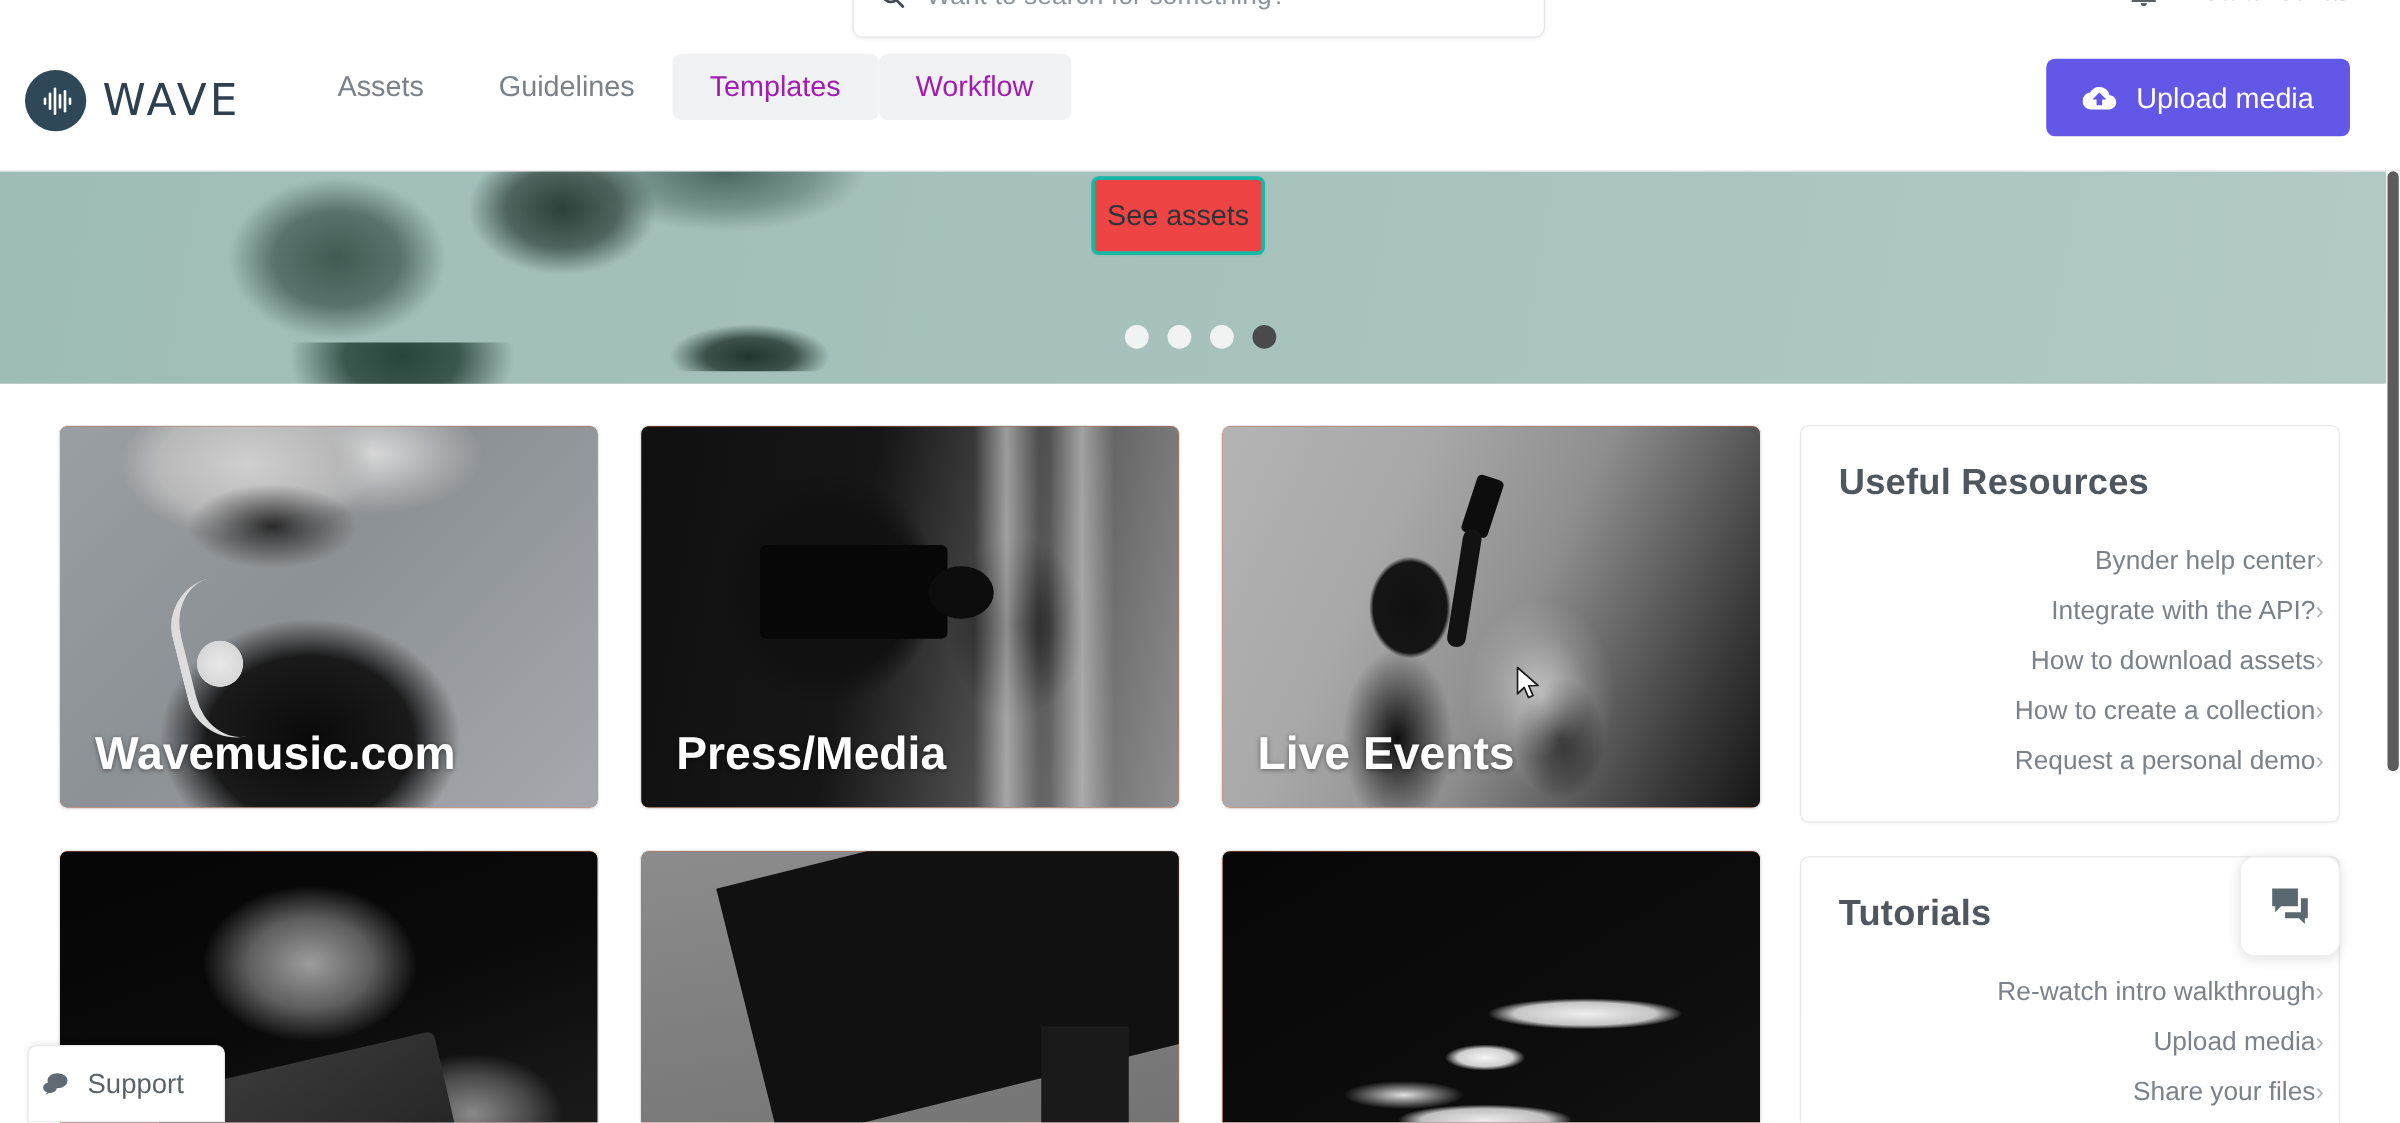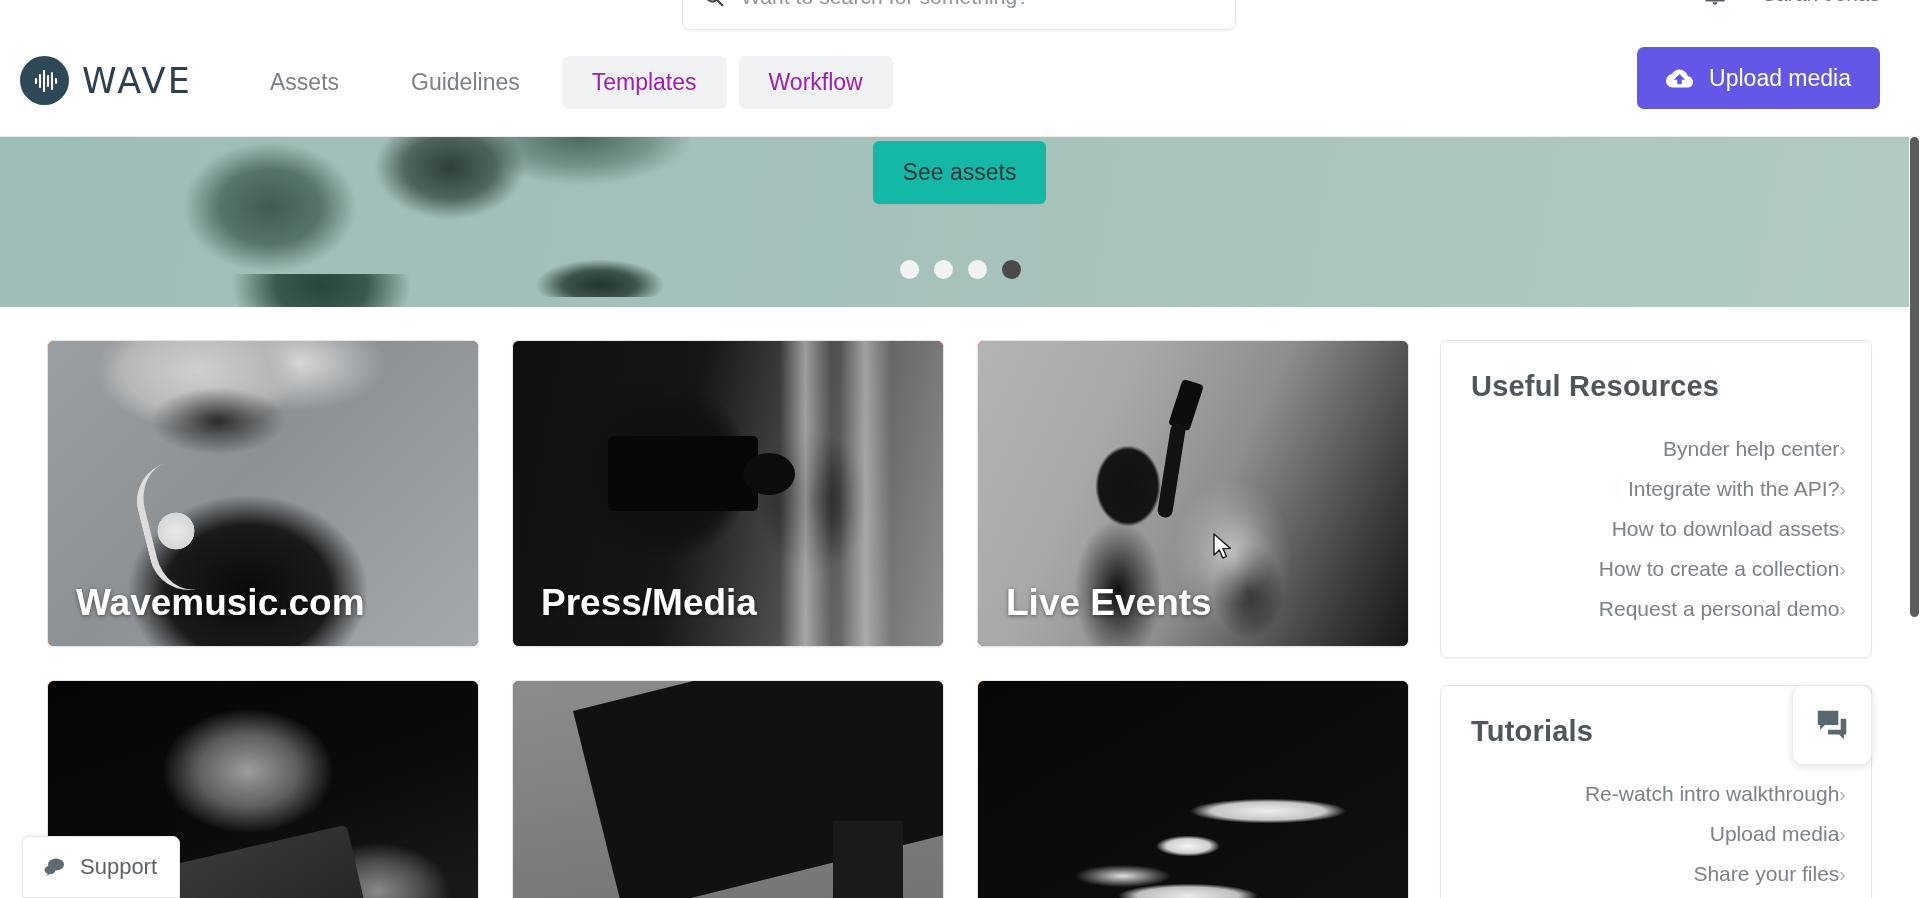--- a/index.html
+++ b/index.html
@@ -102,24 +102,24 @@
     font-size: 35px;
     font-weight: 400;
     letter-spacing: 2.5px;
     color: #2e4050;
     font-family: "DejaVu Sans", sans-serif;
   }
 
   .mainnav {
     position: absolute;
     left: 240px;
-    top: 56px;
-    display: flex;
-    align-items: center;
-    gap: 12px;
+    top: 43px;
+    display: flex;
+    align-items: center;
+    gap: 0px;
   }
   .navitem {
     font-size: 23px;
     color: #7b8189;
     padding: 13px 30px;
     border-radius: 7px;
     white-space: nowrap;
     cursor: pointer;
   }
   .navitem.pill {
@@ -183,23 +183,23 @@
     left: 520px;
     top: 100px;
     width: 160px;
     height: 60px;
     background: radial-gradient(ellipse 80px 32px at 50% 80%, #22362f 0%, rgba(34,54,47,0.8) 45%, rgba(160,190,183,0) 80%);
   }
   .see-assets {
     position: absolute;
     left: 873px;
     top: 141px;
-    width: 173px;
+    width: 139px;
     height: 63px;
-    background: #14b8a6;
+    background: #ef4444;
     border: 3px solid #14b8a6;
     border-radius: 6px;
     display: flex;
     align-items: center;
     justify-content: center;
     font-size: 23px;
     color: #2f3438;
     cursor: pointer;
     box-shadow: 0 1px 2px rgba(0,0,0,0.04);
     z-index: 10;
@@ -389,21 +389,21 @@
   .side {
     position: absolute;
     left: 1440px;
     top: 33px;
     width: 432px;
   }
   .panel {
     background: #ffffff;
     border: 1px solid #e6e8ea;
     border-radius: 7px;
-    padding: 29px 25px 28px 30px;
+    padding: 29px 12px 28px 30px;
     box-shadow: 0 1px 2px rgba(0,0,0,0.04);
     margin-bottom: 27px;
   }
   .panel-title {
     font-size: 29px;
     color: #4f565d;
     font-weight: bold;
     margin-bottom: 26px;
     letter-spacing: 0.2px;
   }
@@ -429,21 +429,21 @@
     left: 22px;
     bottom: 0px;
     width: 158px;
     height: 62px;
     background: #ffffff;
     border: 1px solid #e8e8e8;
     border-radius: 7px 7px 0 0;
     display: flex;
     align-items: center;
     gap: 13px;
-    padding-left: 20px;
+    padding-left: 10px;
     box-shadow: 0 -1px 5px rgba(0,0,0,0.08);
     z-index: 60;
     cursor: pointer;
   }
   .support-widget .chat-icon { width: 24px; height: 24px; color: #606a72; }
   .support-widget .support-label { font-size: 22px; color: #5b6268; }
 
   .chat-fab {
     position: absolute;
     right: 48px;

